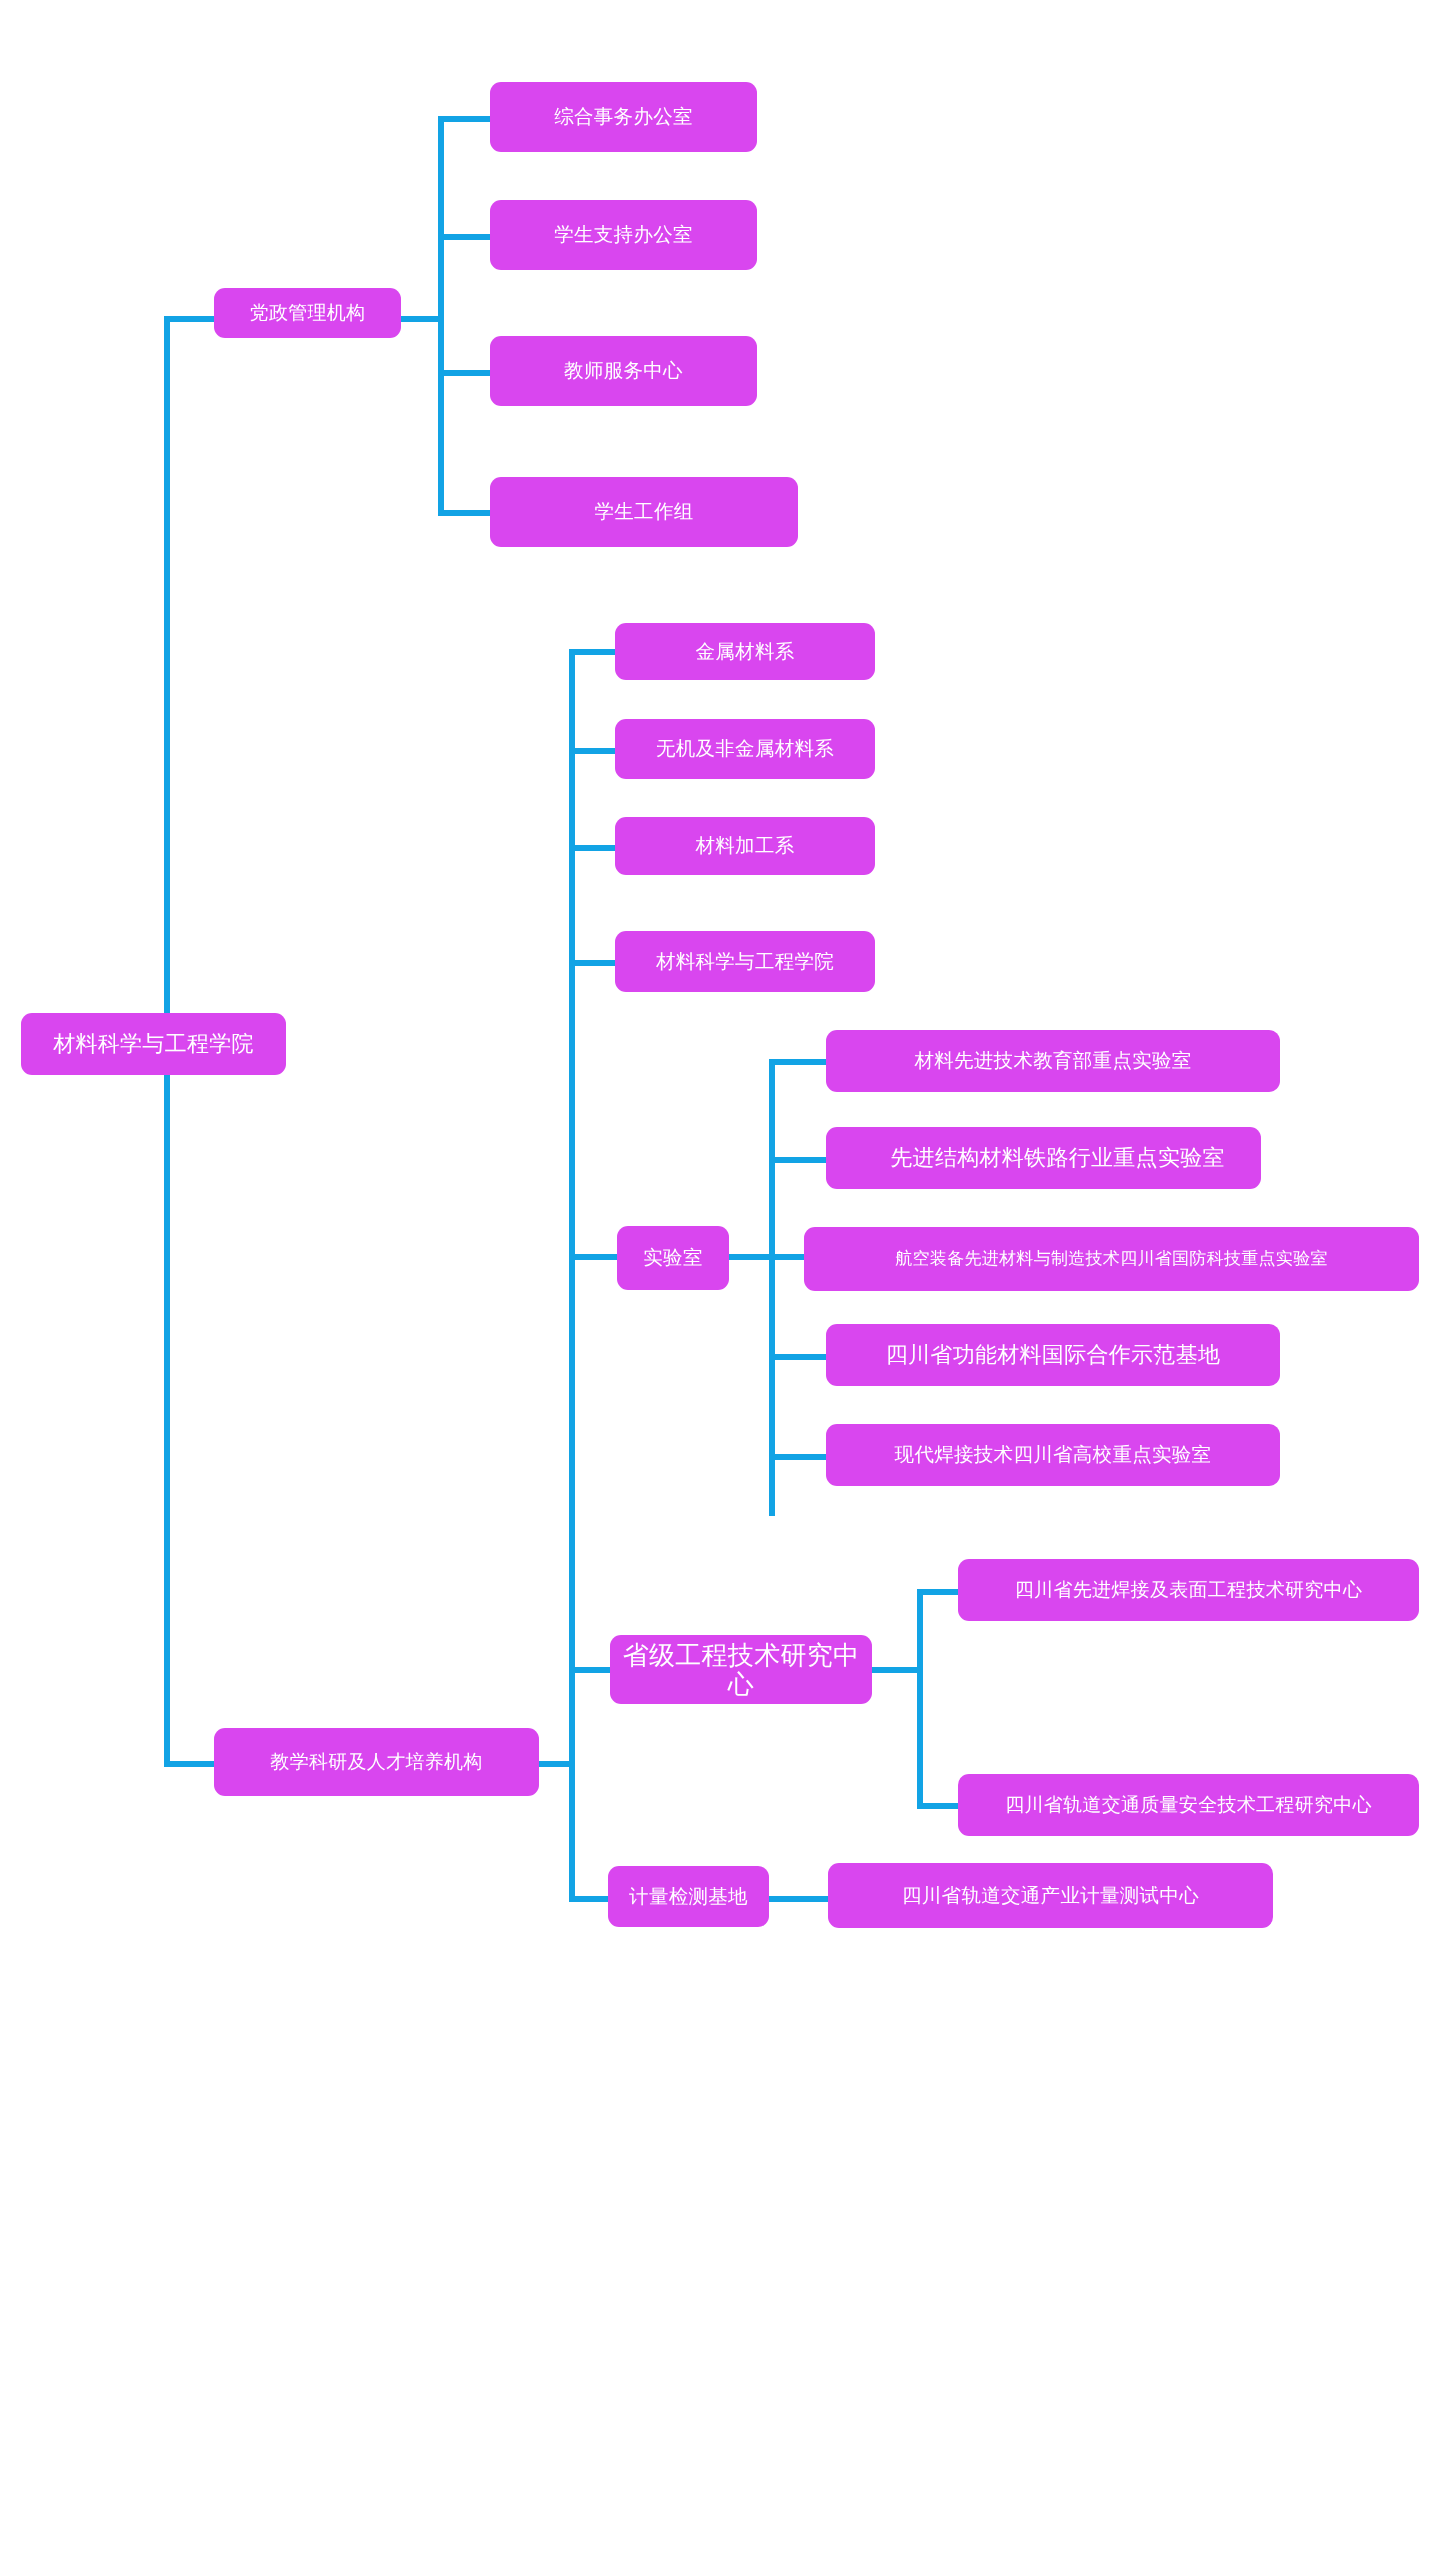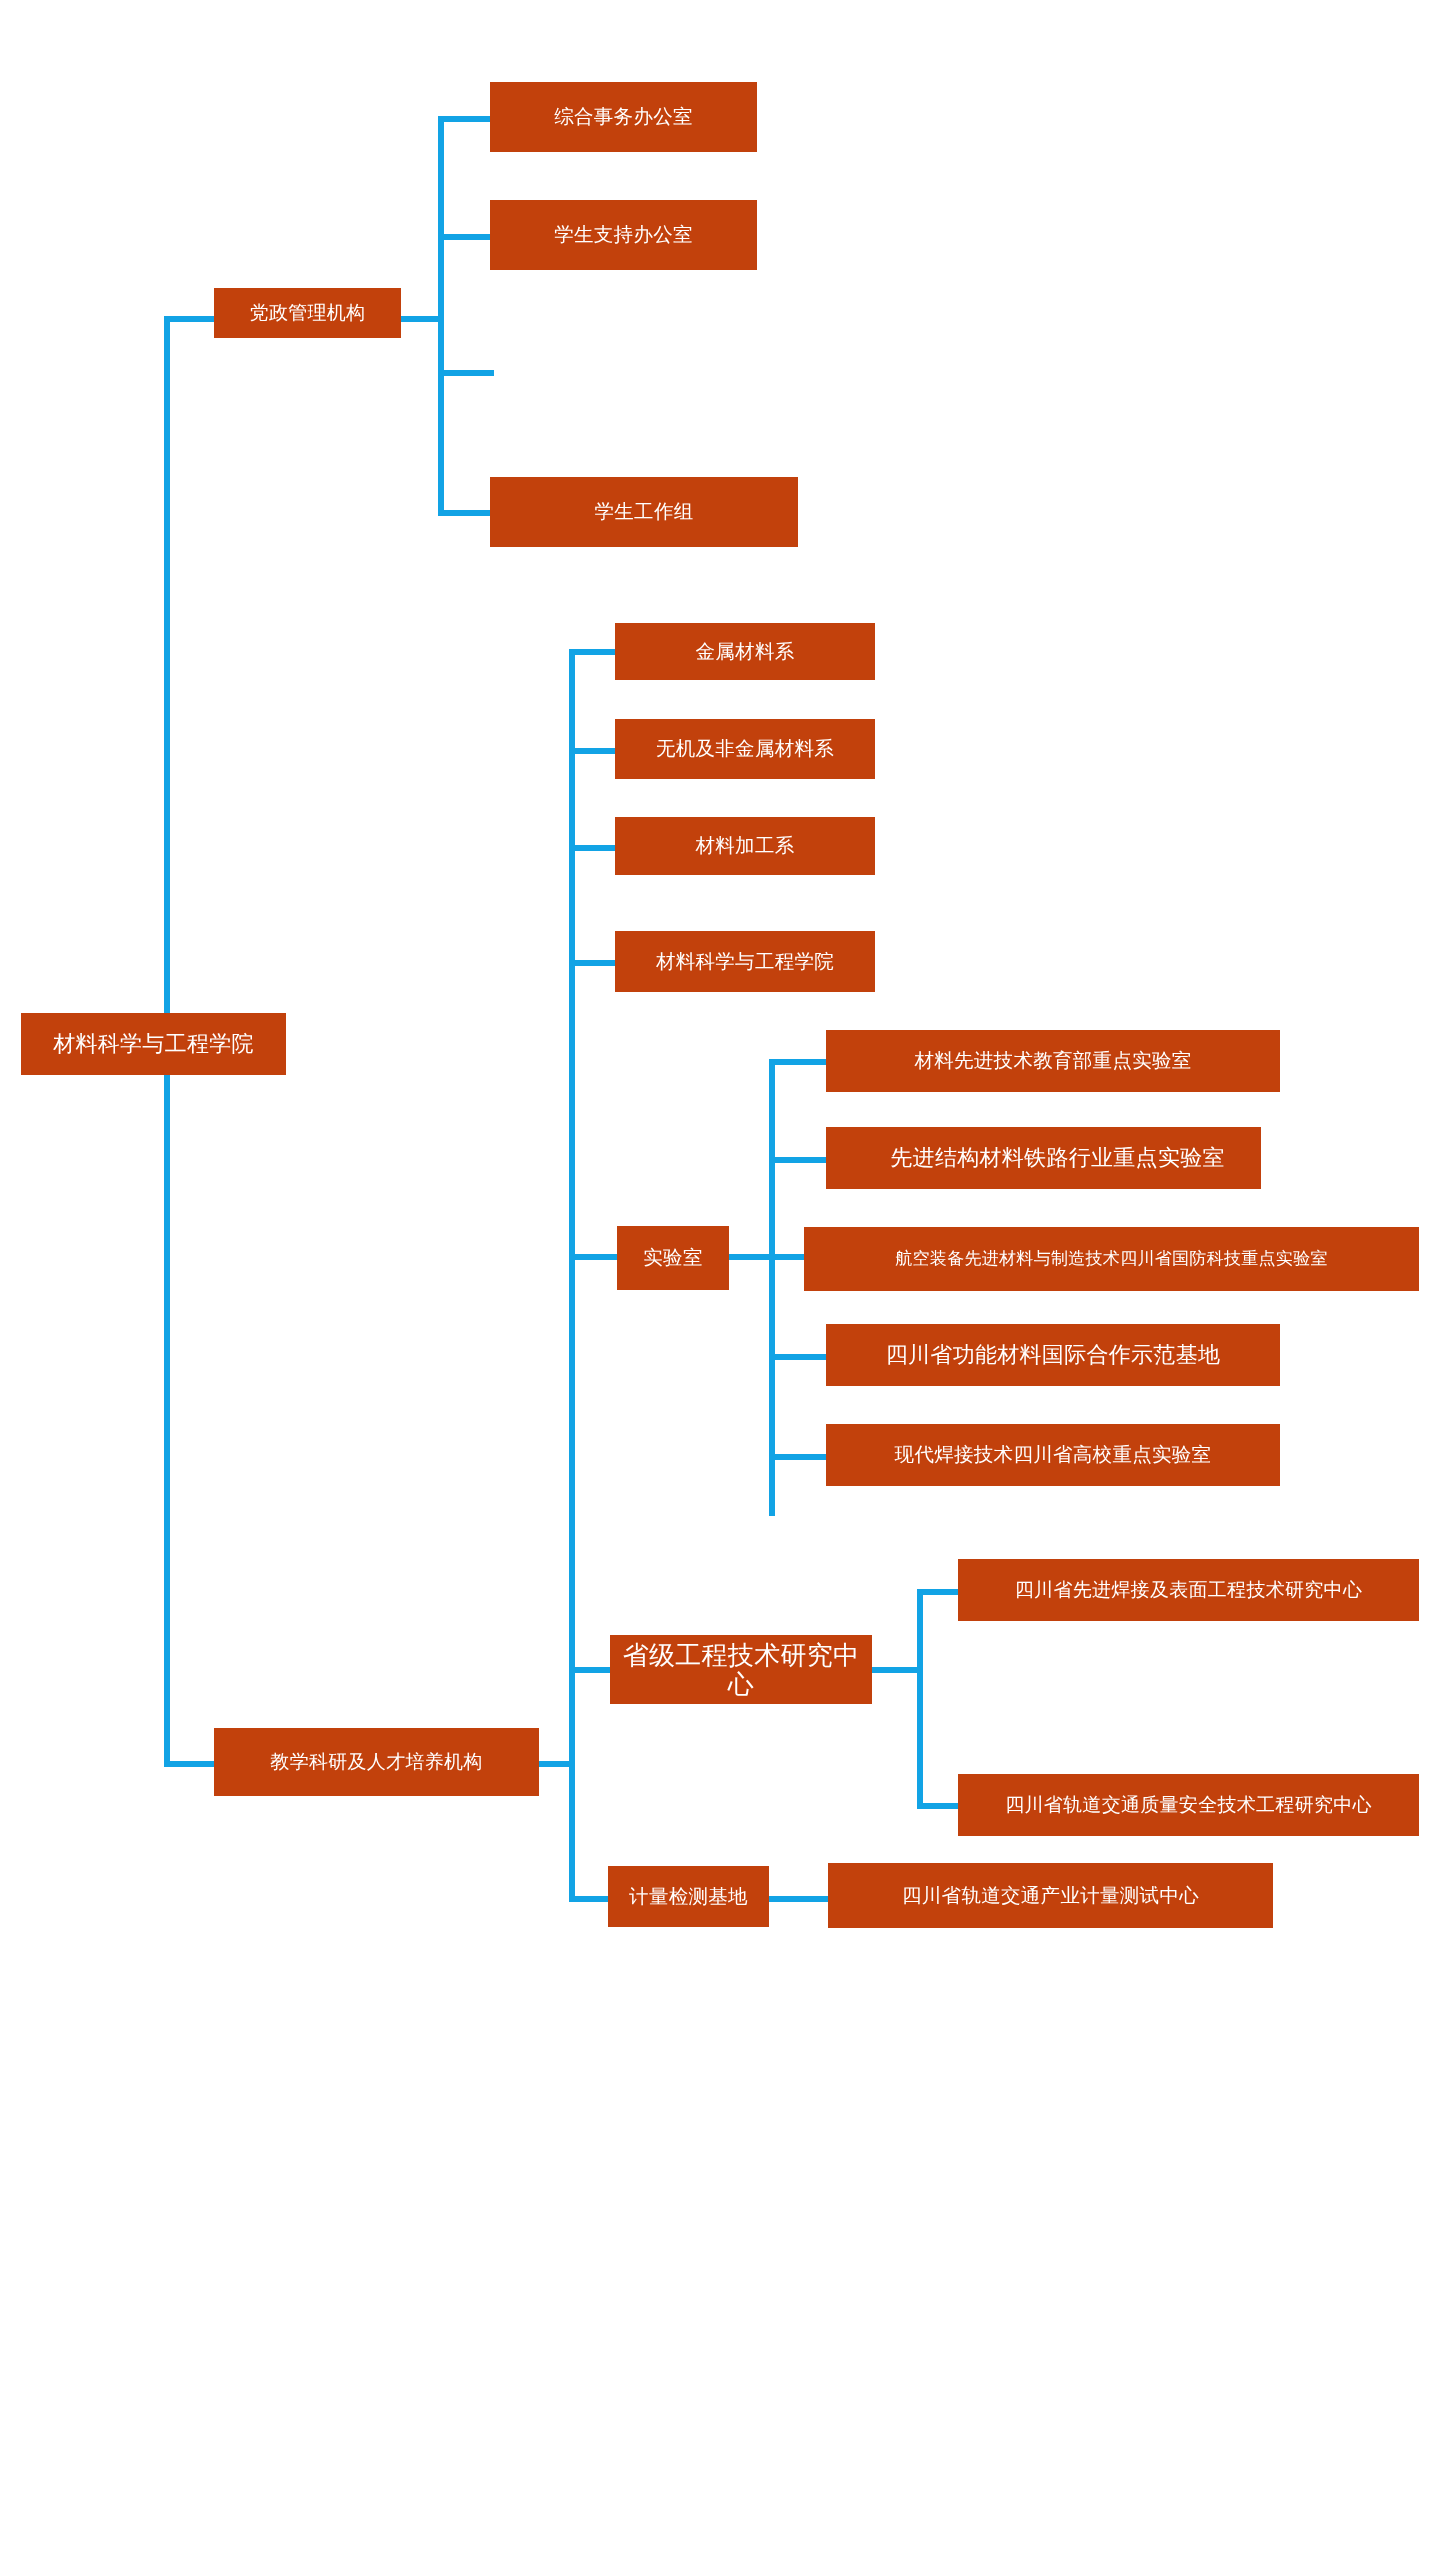--- a/index.html
+++ b/index.html
@@ -11,31 +11,32 @@
     position: relative;
     width: 1454px;
     height: 2576px;
     background: #ffffff;
     font-family: "Liberation Sans", "DejaVu Sans", sans-serif;
     overflow: hidden;
   }
   .node {
     position: absolute;
     box-sizing: border-box;
-    background: #c2410c;
+    background: #d946ef;
     color: #ffffff;
     display: flex;
     align-items: center;
     justify-content: center;
     text-align: center;
     line-height: 1.1;
     font-weight: 400;
     letter-spacing: 0.3px;
     padding: 0 3.9px;
     z-index: 3;
+    border-radius: 11px;
   }
   .conn {
     position: absolute;
     background: #12A3E5;
     z-index: 1;
   }
   
   .conn.h { height: 5.8px; }
   
   .conn.v { width: 5.8px; }
@@ -58,20 +59,21 @@
 
   <div class="conn v" style="left:438px; top:118px; height:395px;"></div>
 
   <div class="conn h" style="left:438px; top:116px; width:56px;"></div>
   <div class="node" style="left:490px; top:82px; width:267px; height:70px; font-size:19.5px;">综合事务办公室</div>
 
   <div class="conn h" style="left:438px; top:234px; width:56px;"></div>
   <div class="node" style="left:490px; top:200px; width:267px; height:70px; font-size:19.5px;">学生支持办公室</div>
 
   <div class="conn h" style="left:438px; top:370px; width:56px;"></div>
+  <div class="node" style="left:490px; top:336px; width:267px; height:70px; font-size:19.5px;">教师服务中心</div>
 
   <div class="conn h" style="left:438px; top:510px; width:56px;"></div>
   <div class="node" style="left:490px; top:477px; width:308px; height:70px; font-size:19.5px;">学生工作组</div>
 
   <div class="conn h" style="left:164px; top:1761px; width:52px;"></div>
   <div class="node" style="left:214px; top:1728px; width:325px; height:68px; font-size:19px;">教学科研及人才培养机构</div>
   <div class="conn h" style="left:536px; top:1761px; width:38px;"></div>
 
   <div class="conn v" style="left:569px; top:649px; height:1250px;"></div>
 

